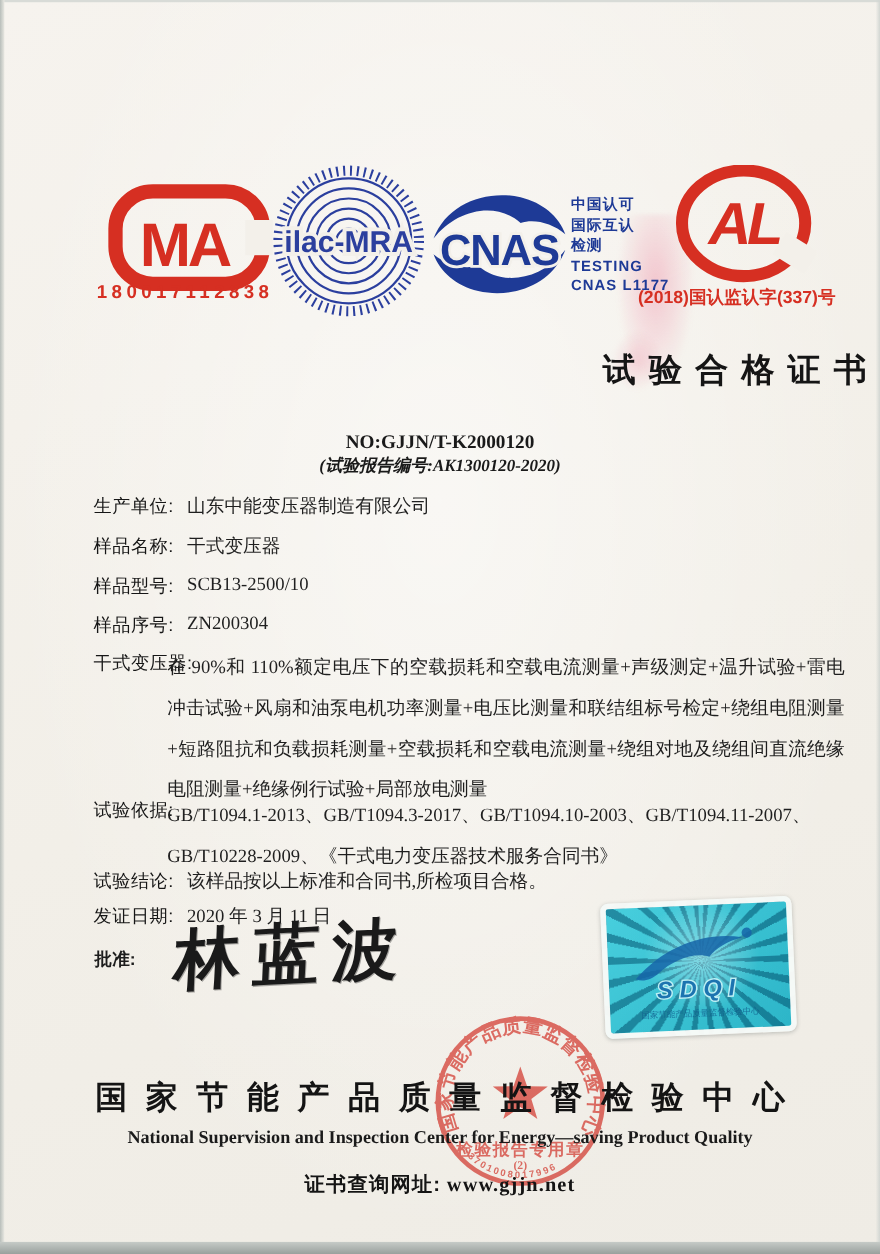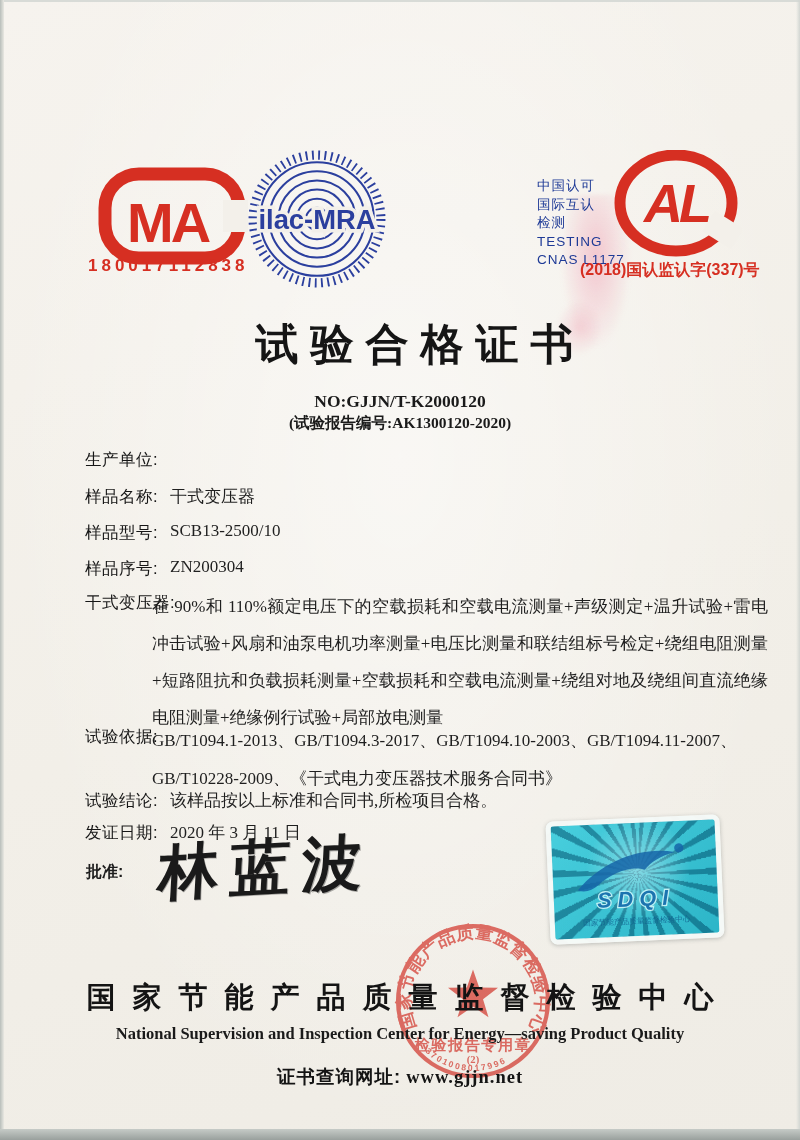--- a/index.html
+++ b/index.html
@@ -24,53 +24,53 @@
   .logo{position:absolute;}
   .logo-cma{left:96px;top:166px;width:152px;height:100px;}
   .cma-number{
     position:absolute;left:88px;top:256px;width:200px;
     color:#d62f22;font-weight:700;font-size:17px;letter-spacing:4px;
     font-family:"Liberation Sans",sans-serif;
   }
   .logo-ilac{left:246px;top:148px;width:142px;height:142px;}
   .logo-cnas{left:388px;top:172px;width:132px;height:100px;}
   .cnas-caption{
-    position:absolute;left:537px;top:177px;width:110px;
-    color:#1e3a96;font-weight:400;font-size:13.5px;line-height:18.6px;
+    position:absolute;left:519px;top:177px;width:110px;
+    color:#1e3a96;font-weight:700;font-size:13.5px;line-height:18.6px;
     letter-spacing:1px;
   }
   .logo-cal{left:612px;top:150px;width:130px;height:112px;}
   .cal-caption{
     position:absolute;left:580px;top:260px;width:196px;text-align:left;
     color:#d62f22;font-weight:700;font-size:16px;
   }
   .smudge{
     position:absolute;left:560px;top:195px;width:72px;height:155px;
     background:radial-gradient(ellipse at 50% 40%, rgba(236,96,134,.30), rgba(236,96,134,0) 70%);
     filter:blur(2px);
   }
   .smudge2{
     position:absolute;left:556px;top:300px;width:46px;height:56px;
     background:radial-gradient(ellipse at 50% 50%, rgba(236,96,134,.22), rgba(236,96,134,0) 70%);
     filter:blur(2px);
   }
 
   
   .title{
-    position:absolute;left:0;right:0;top:316px;text-align:center;
+    position:absolute;left:0;right:0;top:316px;text-align:right;
     font-family:"Liberation Serif",serif;
-    font-size:43px;font-weight:700;letter-spacing:12px;color:#151515;padding-left:41px;
+    font-size:30px;font-weight:700;letter-spacing:12px;color:#151515;padding-left:41px;
   }
   .cert-no{
     position:absolute;left:0;right:0;top:391px;text-align:center;
     font-family:"Liberation Serif",serif;font-weight:700;font-size:17.5px;color:#1a1a1a;
   }
   .report-no{
     position:absolute;left:0;right:0;top:413px;text-align:center;
-    font-family:"Liberation Serif",serif;font-weight:700;font-size:15.5px;color:#1a1a1a;
+    font-family:"Liberation Serif",serif;font-weight:700;font-size:15.5px;color:#1a1a1a;font-style:italic;
   }
 
   
   .flabel{
     position:absolute;left:85px;width:100px;
     font-weight:400;font-size:16.5px;color:#161616;letter-spacing:.5px;
   }
   .fvalue{
     position:absolute;left:170px;
     font-family:"Liberation Serif",serif;font-size:17px;color:#1f1f1f;
@@ -163,20 +163,27 @@
       <circle cx="70" cy="70" r="56" fill="none" stroke="#2b3f9e" stroke-width="2"></circle>
       <circle cx="70" cy="70" r="47" fill="none" stroke="#2b3f9e" stroke-width="2"></circle>
       <circle cx="70" cy="70" r="38" fill="none" stroke="#2b3f9e" stroke-width="2"></circle>
       <circle cx="70" cy="70" r="29" fill="none" stroke="#2b3f9e" stroke-width="2"></circle>
       <circle cx="70" cy="70" r="20" fill="none" stroke="#2b3f9e" stroke-width="2"></circle>
       <circle cx="70" cy="70" r="11" fill="none" stroke="#2b3f9e" stroke-width="2"></circle>
       <text x="70" y="80" text-anchor="middle" font-size="27" font-weight="700" font-family="Liberation Sans, sans-serif" stroke="#f3f0ea" stroke-width="7" paint-order="stroke" fill="#2b3f9e">ilac-MRA</text>
     </svg>
   </div>
 
+  <div class="logo logo-cnas">
+    <svg width="132" height="100" viewBox="0 0 130 98">
+      <path d="M6,44 C18,12 54,0 84,7 C104,12 118,24 124,40 C112,30 96,26 84,30 C62,10 26,18 6,44 Z" fill="#1e3a96"></path>
+      <path d="M124,54 C112,86 76,98 46,91 C26,86 12,74 6,58 C18,68 34,72 46,68 C68,88 104,80 124,54 Z" fill="#1e3a96"></path>
+      <text x="65" y="68" text-anchor="middle" font-size="39" font-weight="700" letter-spacing="-1" font-family="Liberation Sans, sans-serif" stroke="#f3f0ea" stroke-width="5" paint-order="stroke" fill="#1e3a96">CNAS</text>
+    </svg>
+  </div>
   <div class="cnas-caption">
     <div>中国认可</div>
     <div>国际互认</div>
     <div>检测</div>
     <div>TESTING</div>
     <div>CNAS L1177</div>
   </div>
 
   <div class="logo logo-cal">
     <svg width="130" height="112" viewBox="0 0 130 112">
@@ -185,20 +192,21 @@
       <text x="32" y="72" font-size="54" font-weight="700" font-style="italic" letter-spacing="-4" fill="#d62f22" font-family="Liberation Sans, sans-serif">AL</text>
     </svg>
   </div>
   <div class="cal-caption">(2018)国认监认字(337)号</div>
 
   <div class="title">试验合格证书</div>
   <div class="cert-no">NO:GJJN/T-K2000120</div>
   <div class="report-no">(试验报告编号:AK1300120-2020)</div>
 
   <div class="flabel" style="top:449px">生产单位:</div>
+  <div class="fvalue" style="top:448px">山东中能变压器制造有限公司</div>
 
   <div class="flabel" style="top:486px">样品名称:</div>
   <div class="fvalue" style="top:485px">干式变压器</div>
 
   <div class="flabel" style="top:522px">样品型号:</div>
   <div class="fvalue" style="top:521px">SCB13-2500/10</div>
 
   <div class="flabel" style="top:558px">样品序号:</div>
   <div class="fvalue" style="top:557px">ZN200304</div>
 

